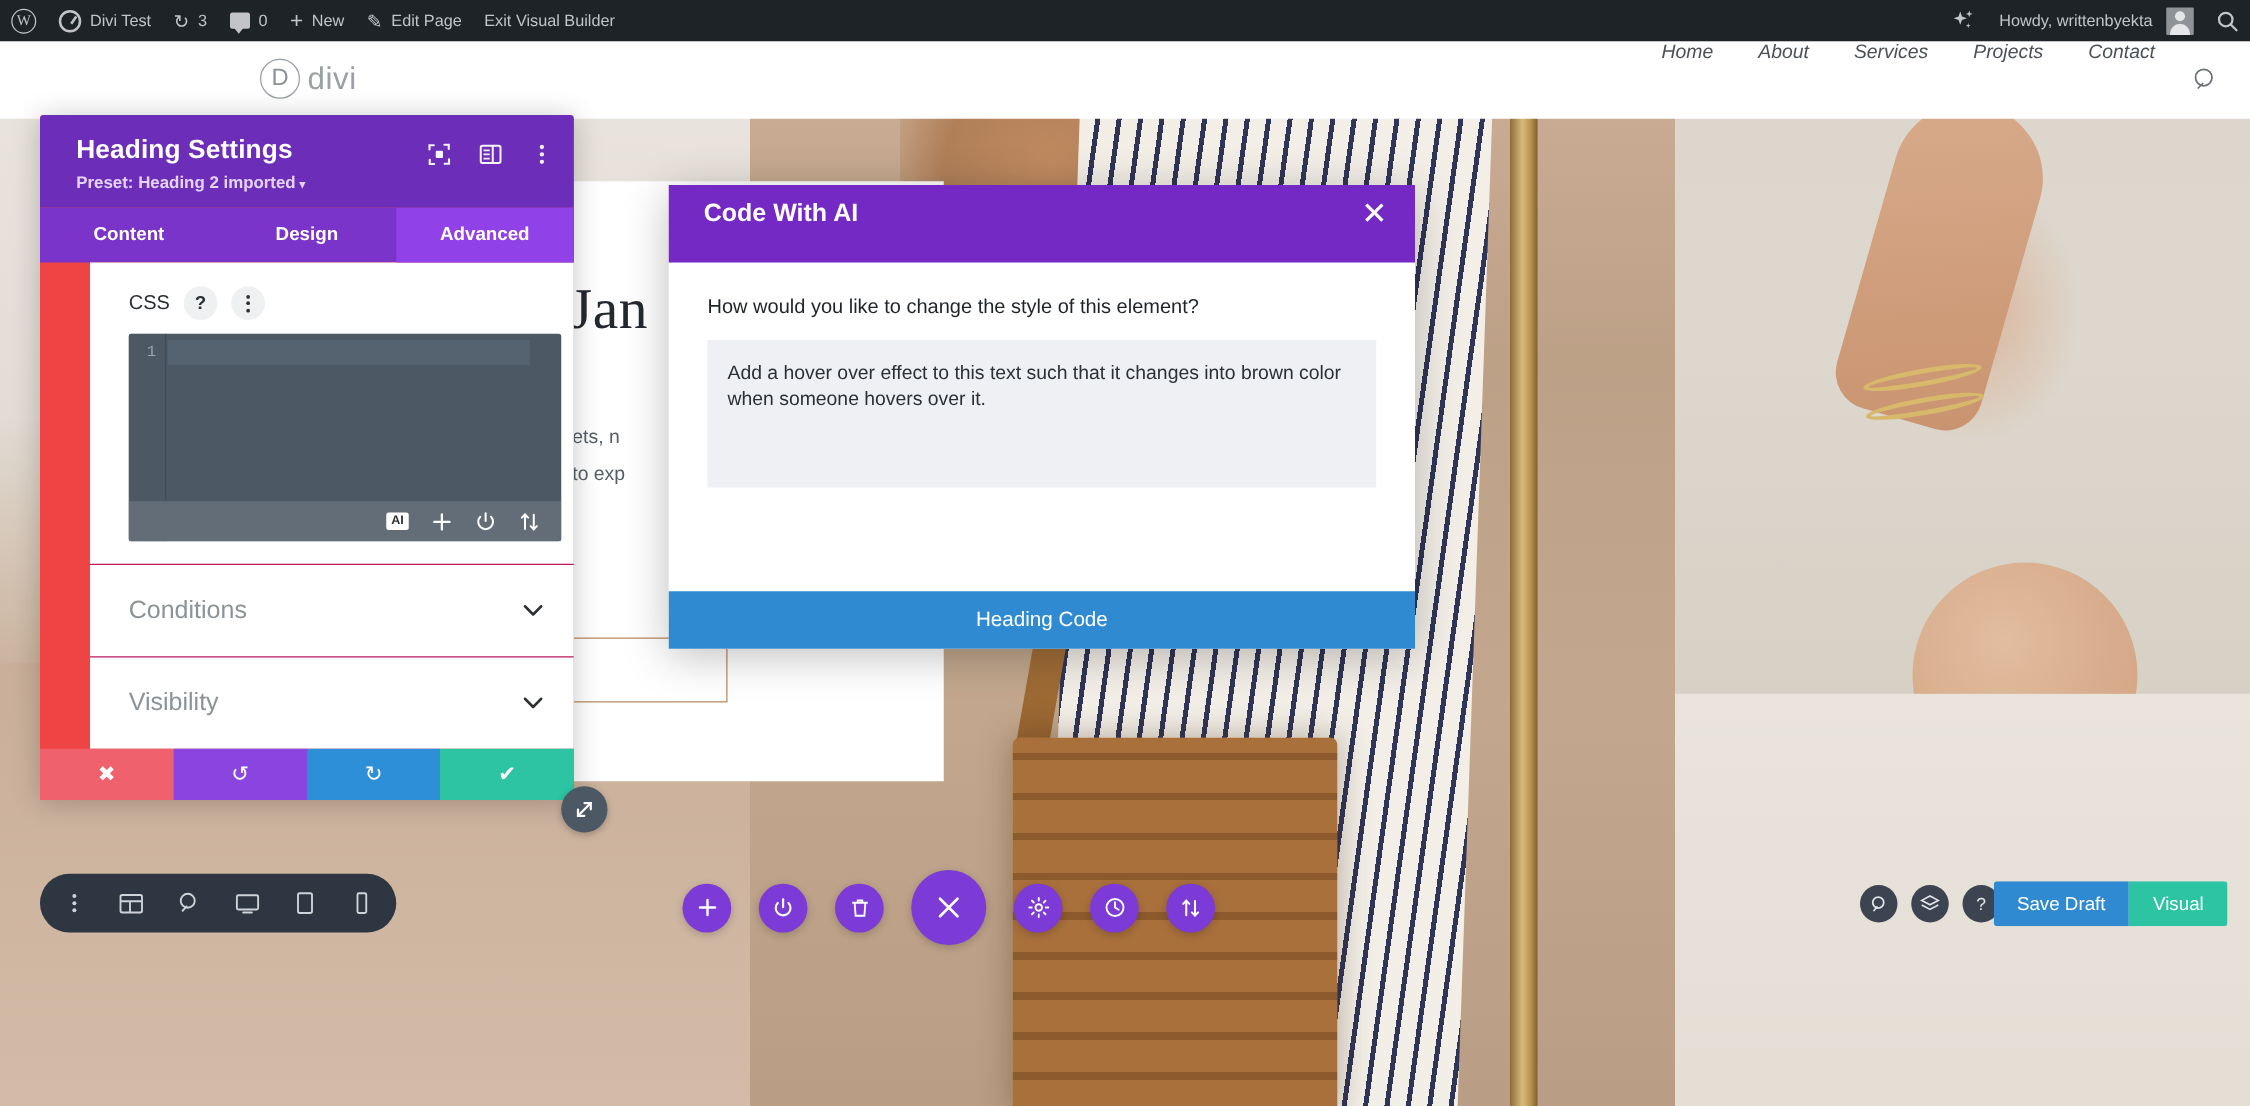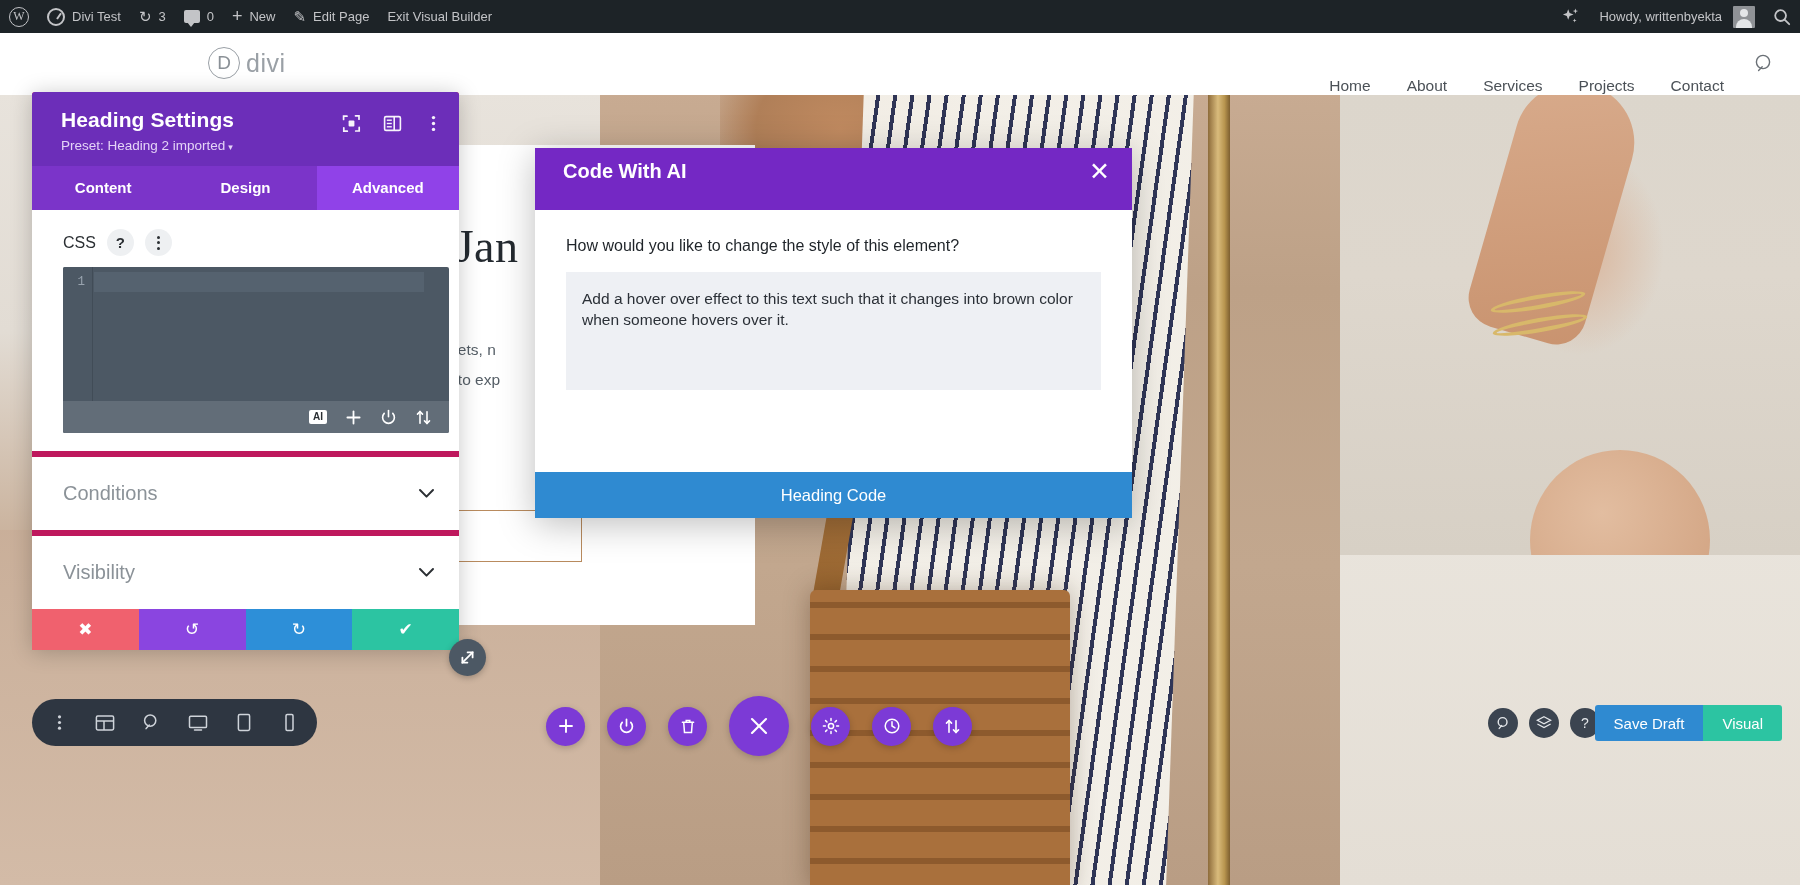--- a/index.html
+++ b/index.html
@@ -173,21 +173,21 @@
   }
   .divi-logo { position: absolute; left: 208px; top: 14px; display: flex; align-items: center; gap: 6px; }
   .divi-logo .dcircle {
     width: 32px; height: 32px; border-radius: 50%;
     border: 1.6px solid #9aa0a6; display: flex; align-items: center; justify-content: center;
     font-size: 19px; color: #8a9096; font-family: "Liberation Sans", sans-serif;
   }
   .divi-logo .dword { font-size: 25px; color: #9aa0a6; letter-spacing: .5px; }
   #site-nav {
     position: absolute; right: 58px; top: 0; height: 62px;
-    display: flex; align-items: flex-end; gap: 0px;
+    display: flex; align-items: flex-start; gap: 0px; font-style: italic;
   }
   #site-nav a {
     color: #4b5157; font-size: 15.5px; text-decoration: none;
     padding: 0 18px; white-space: nowrap;
   }
   .nav-search {
     position: absolute; right: 24px; top: 20px;
     width: 22px; height: 22px;
   }
 
@@ -198,34 +198,34 @@
     box-shadow: 0 2px 22px rgba(0,0,0,.22);
     background: #ef4444;
     border-radius: 3px 3px 0 0;
     overflow: visible;
   }
   .sp-header {
     background: #6c2eb9; padding: 16px 18px 13px 29px;
     position: relative; border-radius: 3px 3px 0 0;
   }
   .sp-title { color: #fff; font-size: 21px; font-weight: bold; letter-spacing: .1px; }
-  .sp-preset { color: #e4d3f7; font-size: 13.5px; margin-top: 6px; }
+  .sp-preset { color: #e4d3f7; font-size: 13.5px; margin-top: 6px; font-weight: bold; }
   .sp-preset .caret { font-size: 9px; margin-left: 3px; }
   .sp-header-icons {
     position: absolute; right: 16px; top: 22px;
     display: flex; align-items: center; gap: 22px;
   }
   .sp-ic { width: 19px; height: 19px; color: #fff; opacity: .95; cursor: pointer; }
   .sp-tabs { display: flex; background: #7b34c9; }
   .sp-tab {
     flex: 1 1 0; text-align: center; padding: 13px 16px 14px;
     color: #fff; font-size: 15px; font-weight: bold; cursor: pointer;
   }
   .sp-tab.active { background: #9042e8; }
-  .sp-body { background: #fff; padding: 0 0 0 0; }
+  .sp-body { background: #fff; padding: 0 0 0 0; margin-left: 40px; }
   .css-row {
     display: flex; align-items: center; gap: 11px;
     padding: 19px 0 11px 31px;
   }
   .css-label { font-size: 16px; color: #2b2f33; }
   .round-btn {
     width: 27px; height: 27px; border-radius: 50%; background: #eef0f2;
     display: flex; align-items: center; justify-content: center;
     color: #2b2f33; font-size: 15px; font-weight: bold; cursor: pointer;
   }
@@ -254,21 +254,21 @@
     background: #626d78; display: flex; align-items: center;
     justify-content: flex-end; gap: 18px; padding-right: 17px;
   }
   .ct-ai {
     background: #fff; color: #2b2f33; font-size: 10px; font-weight: bold;
     border-radius: 2px; padding: 2px 4px; line-height: 1; cursor: pointer;
   }
   .ct-ic { color: #fff; font-size: 16px; cursor: pointer; line-height: 1; }
   .accordion-row {
     display: flex; align-items: center; justify-content: space-between;
-    padding: 25px 24px 25px 31px; border-top: 6px solid #be185d;
+    padding: 25px 24px 25px 31px; border-top: 1px solid #be185d;
     font-size: 20px; color: #8b9298; cursor: pointer;
   }
   .accordion-row .chev { color: #2b2f33; font-size: 15px; }
   .sp-actions { display: flex; }
   .sp-act {
     flex: 1 1 0; height: 41px; display: flex; align-items: center; justify-content: center;
     color: #fff; font-size: 17px; cursor: pointer;
   }
   .act-cancel { background: #f0616e; }
   .act-undo   { background: #8a45e0; }

